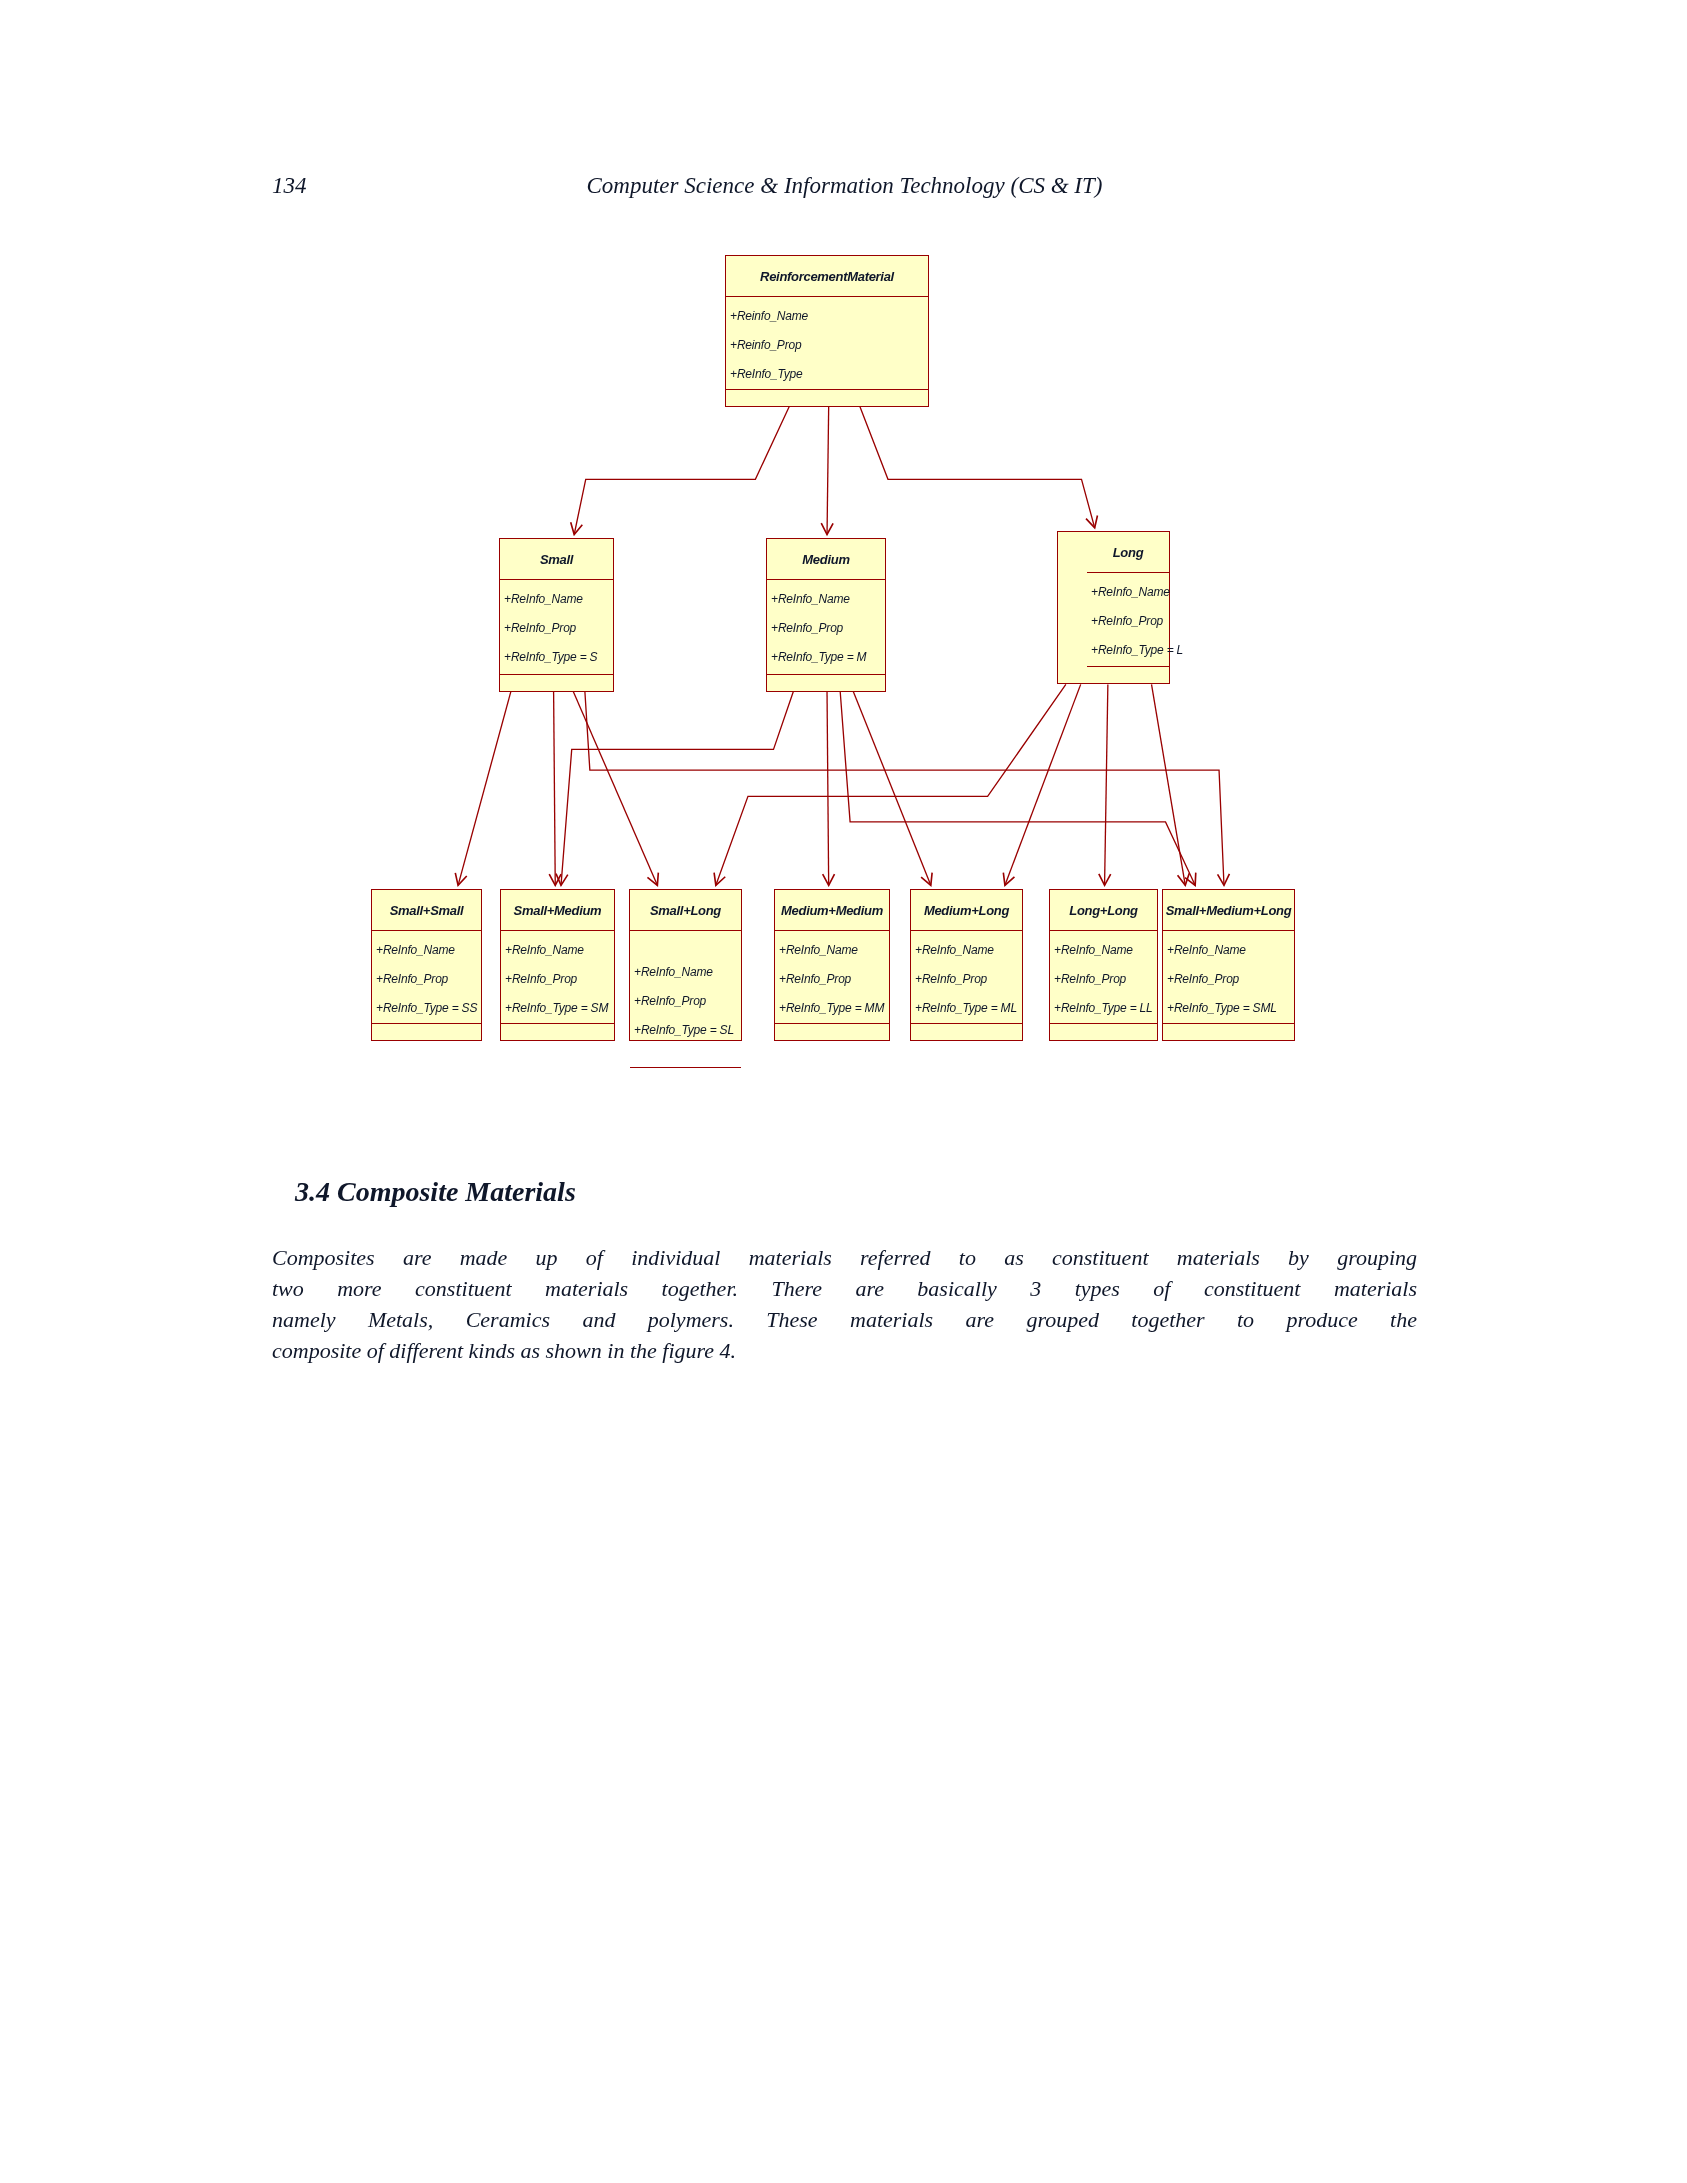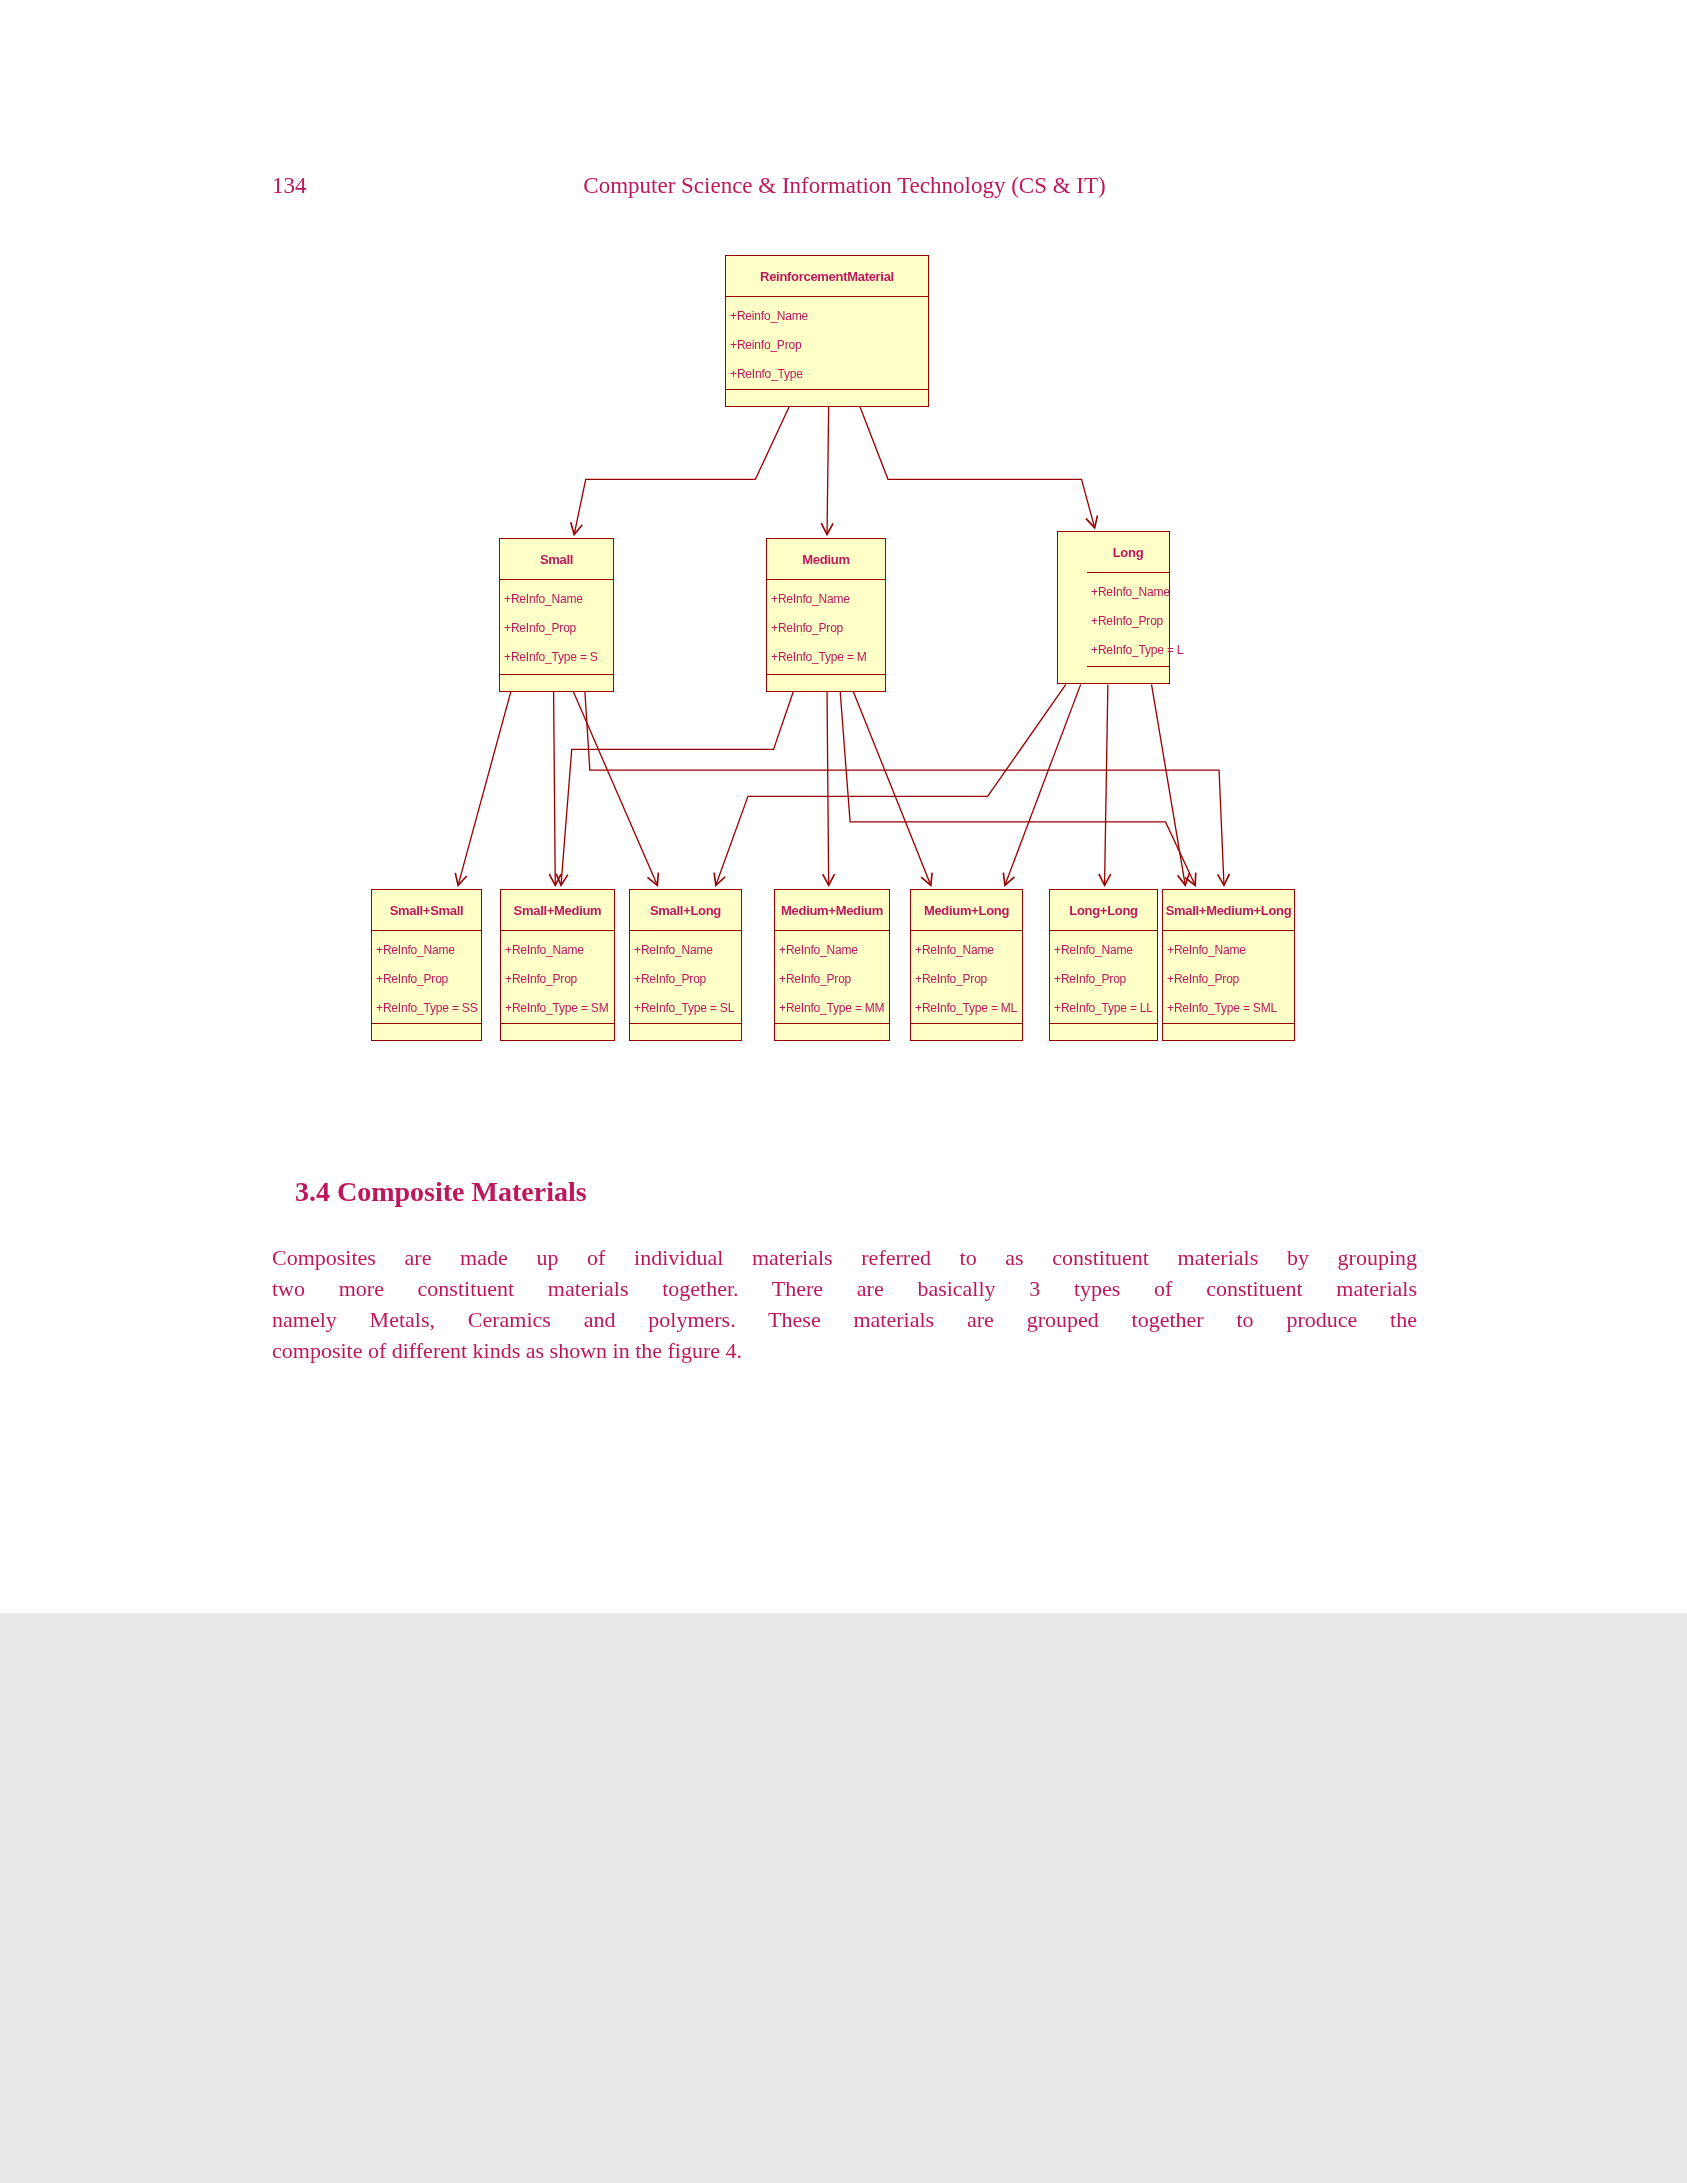--- a/index.html
+++ b/index.html
@@ -1,17 +1,17 @@
 <!DOCTYPE html>
 <html style="font-size:13px"><head>
 <meta charset="utf-8">
 <style>
   html,body{margin:0;padding:0;background:#e8e8e8;}
-  .page{position:relative;width:1687px;height:1613px;background:#ffffff;overflow:hidden;
-        font-family:"Liberation Serif","DejaVu Serif",serif;color:#be185d;}
+  .page{position:relative;width:1687px;height:2183px;background:#ffffff;overflow:hidden;
+        font-family:"Liberation Serif","DejaVu Serif",serif;color:#0f172a;font-style:italic;}
   
   .hdr-num{position:absolute;left:272px;top:173px;font-size:23px;}
   .hdr-title{position:absolute;left:272px;top:173px;width:1145px;text-align:center;font-size:23px;}
   
   .uml-layer{position:absolute;left:0;top:0;width:1687px;height:1153px;}
   svg.conn{position:absolute;left:0;top:0;pointer-events:none;}
   .uml-class{position:absolute;background:#FFFFC8;border:1.6px solid #990000;box-sizing:border-box;
              display:flex;flex-direction:column;font-family:"Liberation Sans","DejaVu Sans",sans-serif;}
   .uml-title{height:40px;flex:0 0 auto;display:flex;align-items:center;justify-content:center;
              font-weight:bold;font-size:13px;letter-spacing:-0.3px;border-bottom:1.6px solid #990000;}
@@ -113,21 +113,21 @@
     <div class="uml-class" style="left:500px;top:889px;width:115px;height:152px;">
       <div class="uml-title">Small+Medium</div>
       <div class="uml-attrs">
         <div class="uml-attr">+ReInfo_Name</div>
         <div class="uml-attr">+ReInfo_Prop</div>
         <div class="uml-attr">+ReInfo_Type = SM</div>
       </div>
       <div class="uml-ops"></div>
     </div>
 
-    <div class="uml-class" style="left:629px;top:889px;width:113px;height:152px;">
+    <div class="uml-class" style="left:629px;top:889px;width:113px;height:152px;gap:22px;">
       <div class="uml-title">Small+Long</div>
       <div class="uml-attrs">
         <div class="uml-attr">+ReInfo_Name</div>
         <div class="uml-attr">+ReInfo_Prop</div>
         <div class="uml-attr">+ReInfo_Type = SL</div>
       </div>
       <div class="uml-ops"></div>
     </div>
 
     <div class="uml-class" style="left:774px;top:889px;width:116px;height:152px;">

